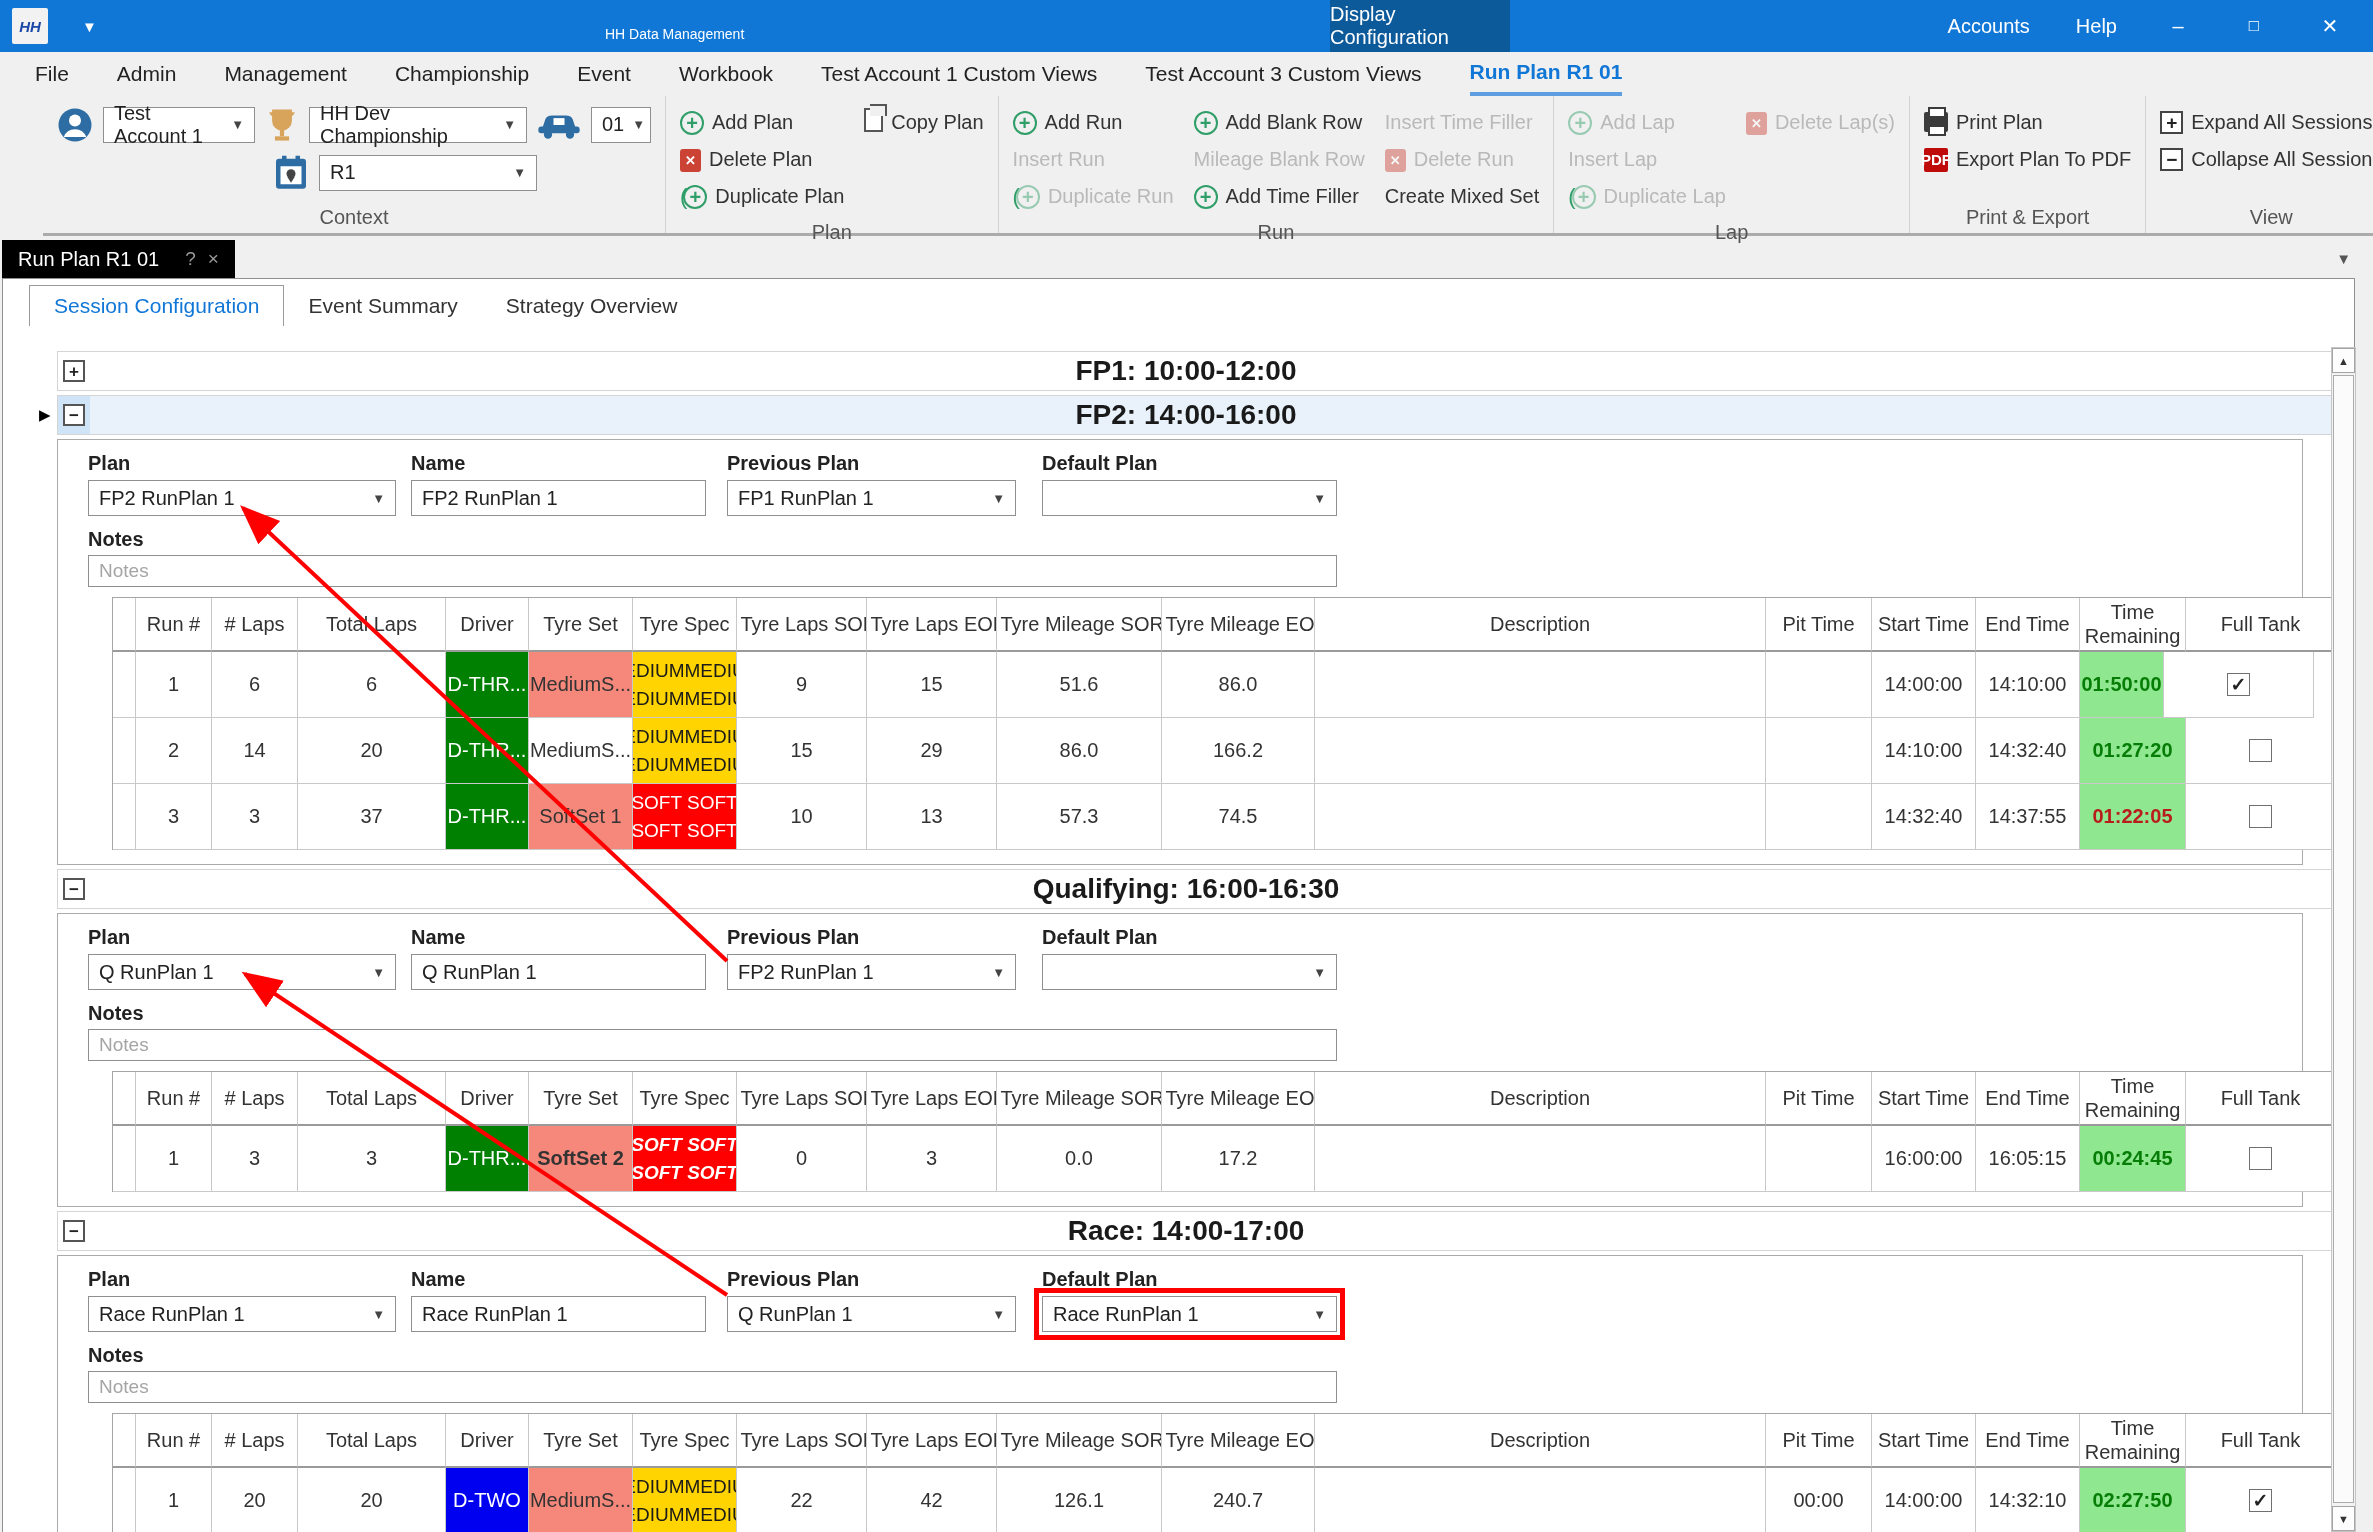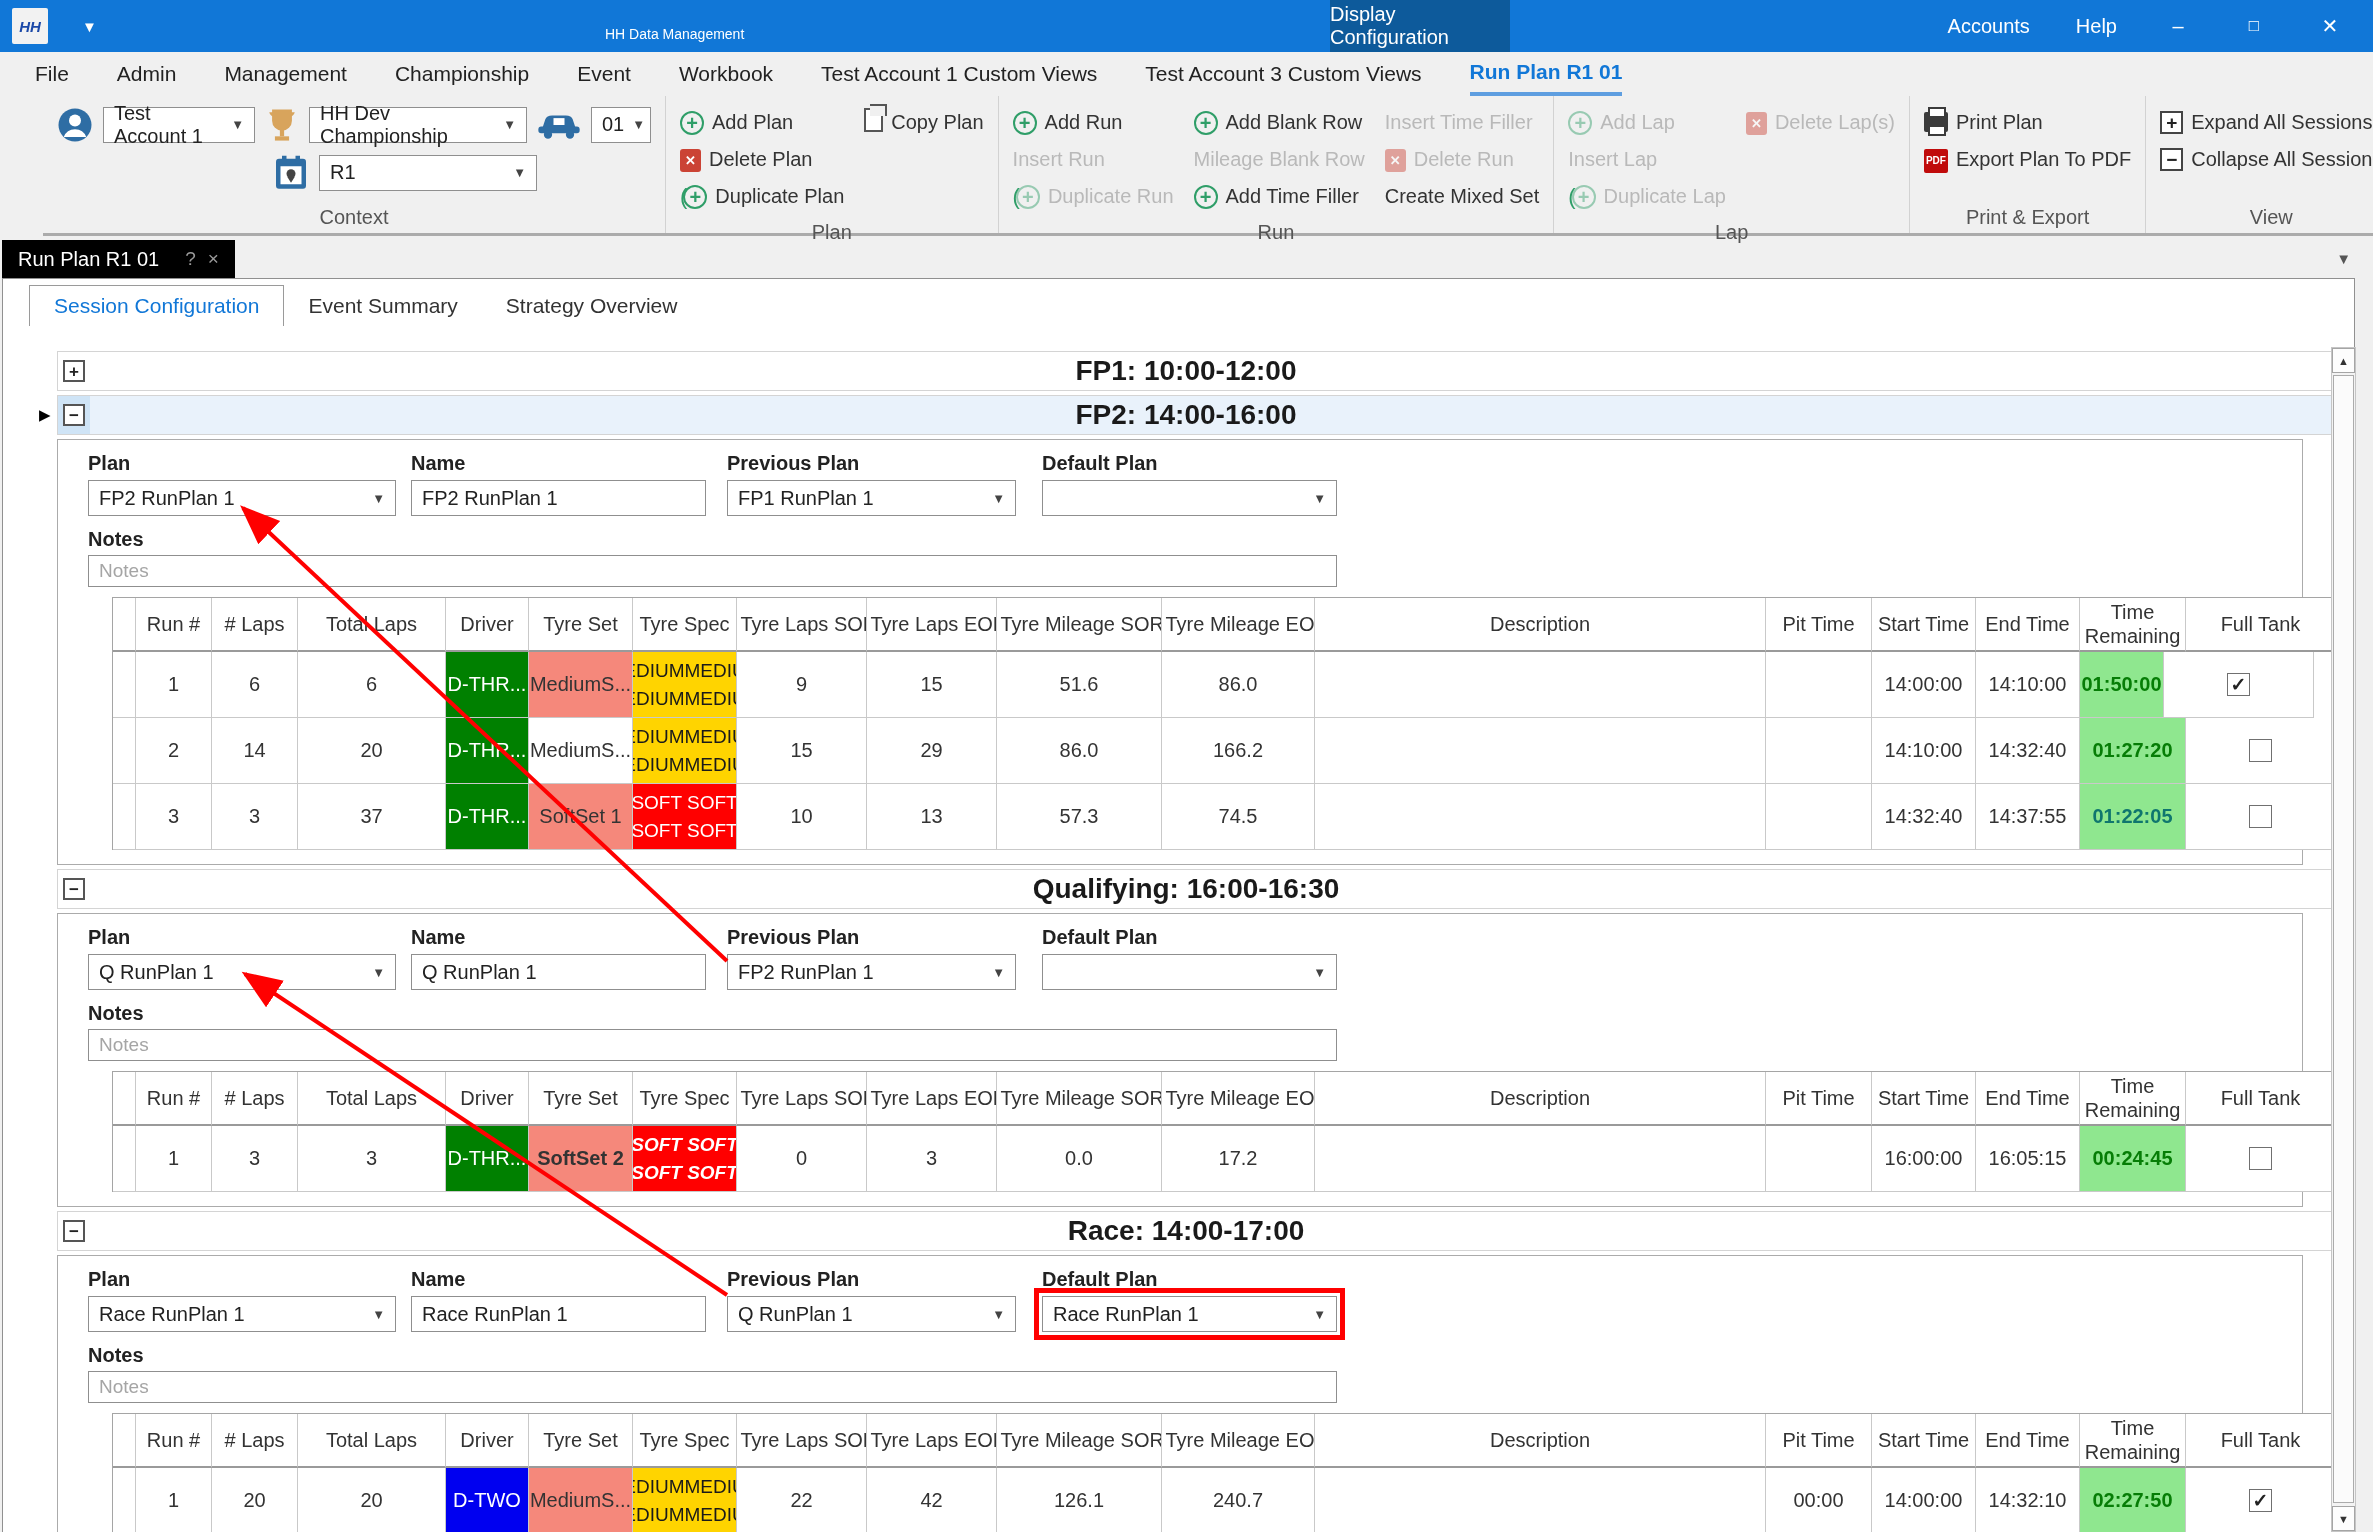--- a/index.html
+++ b/index.html
@@ -33,21 +33,21 @@
   .rbtn.disabled .ic { opacity:.45; }
   .ic { display:inline-flex; align-items:center; justify-content:center; }
   .ic-add { width:24px; height:24px; border:2px solid #2f9e68; border-radius:50%; color:#2f9e68; font-size:20px; font-weight:bold; line-height:1; }
   .ic-paren { color:#2f9e68; font-size:22px; margin-right:-4px; }
   .ic-del { width:21px; height:23px; background:#cb4335; border-radius:3px; color:#fff; font-size:13px; font-weight:bold; position:relative; }
   .ic-copy { width:19px; height:24px; border:2px solid #555; background:#fff; position:relative; }
   .ic-copy::before { content:""; position:absolute; left:4px; top:-6px; width:15px; height:10px; border:2px solid #555; border-bottom:none; border-left:none; background:#f0f0f0; }
   .ic-print { width:24px; height:20px; position:relative; background:#3b3b3b; border-radius:2px; margin-top:3px; }
   .ic-print::before { content:""; position:absolute; left:4px; top:-5px; width:14px; height:7px; background:#fff; border:2px solid #3b3b3b; }
   .ic-print::after { content:""; position:absolute; left:4px; bottom:-4px; width:14px; height:7px; background:#fff; border:2px solid #3b3b3b; }
-  .ic-pdf { width:24px; height:24px; background:#c00b0b; border-radius:2px; color:#fff; font-size:10px; font-weight:bold; }
+  .ic-pdf { width:24px; height:24px; background:#c00b0b; border-radius:2px; color:#fff; font-size:15px; font-weight:bold; }
   .ic-box { width:23px; height:23px; border:2px solid #444; background:#fff; color:#222; font-size:19px; font-weight:bold; line-height:1; }
   .ribbon-chevron { position:absolute; right:18px; bottom:6px; color:#444; font-size:20px; }
 
   
   .ctx-row { display:flex; align-items:center; gap:10px; height:42px; margin-bottom:7px; }
   .combo, .tinput { background:#fff; border:1px solid #8f8f8f; height:36px; display:flex; align-items:center; font-size:20px; color:#222; padding:0 10px; }
   .combo .caret { margin-left:auto; color:#444; font-size:13px; padding-left:8px; }
   .ctx-combo-account { width:152px; }
   .ctx-combo-champ { width:218px; }
   .ctx-combo-car { width:60px; }
@@ -491,21 +491,21 @@
                 </div>
               </div>
               <div class="tcell" style="width: 130px;">10</div>
               <div class="tcell" style="width: 130px;">13</div>
               <div class="tcell" style="width: 165px;">57.3</div>
               <div class="tcell" style="width: 153px;">74.5</div>
               <div class="tcell" style="width: 451px;"></div>
               <div class="tcell" style="width: 106px;"></div>
               <div class="tcell" style="width: 104px;">14:32:40</div>
               <div class="tcell" style="width: 104px;">14:37:55</div>
-              <div class="tcell" style="width: 106px; background: rgb(143, 231, 143); color: #0f766e; font-weight: bold;">01:22:05</div>
+              <div class="tcell" style="width: 106px; background: rgb(143, 231, 143); color: #b91c1c; font-weight: bold;">01:22:05</div>
               <div class="tcell" style="width: 150px;">
                 <span class="cb"></span>
               </div>
             </div></div>
       </div>
 
       <div class="session-bar-wrap">
         <div class="gutter"></div>
         <div class="session-bar">
           <div class="exp-cell">

